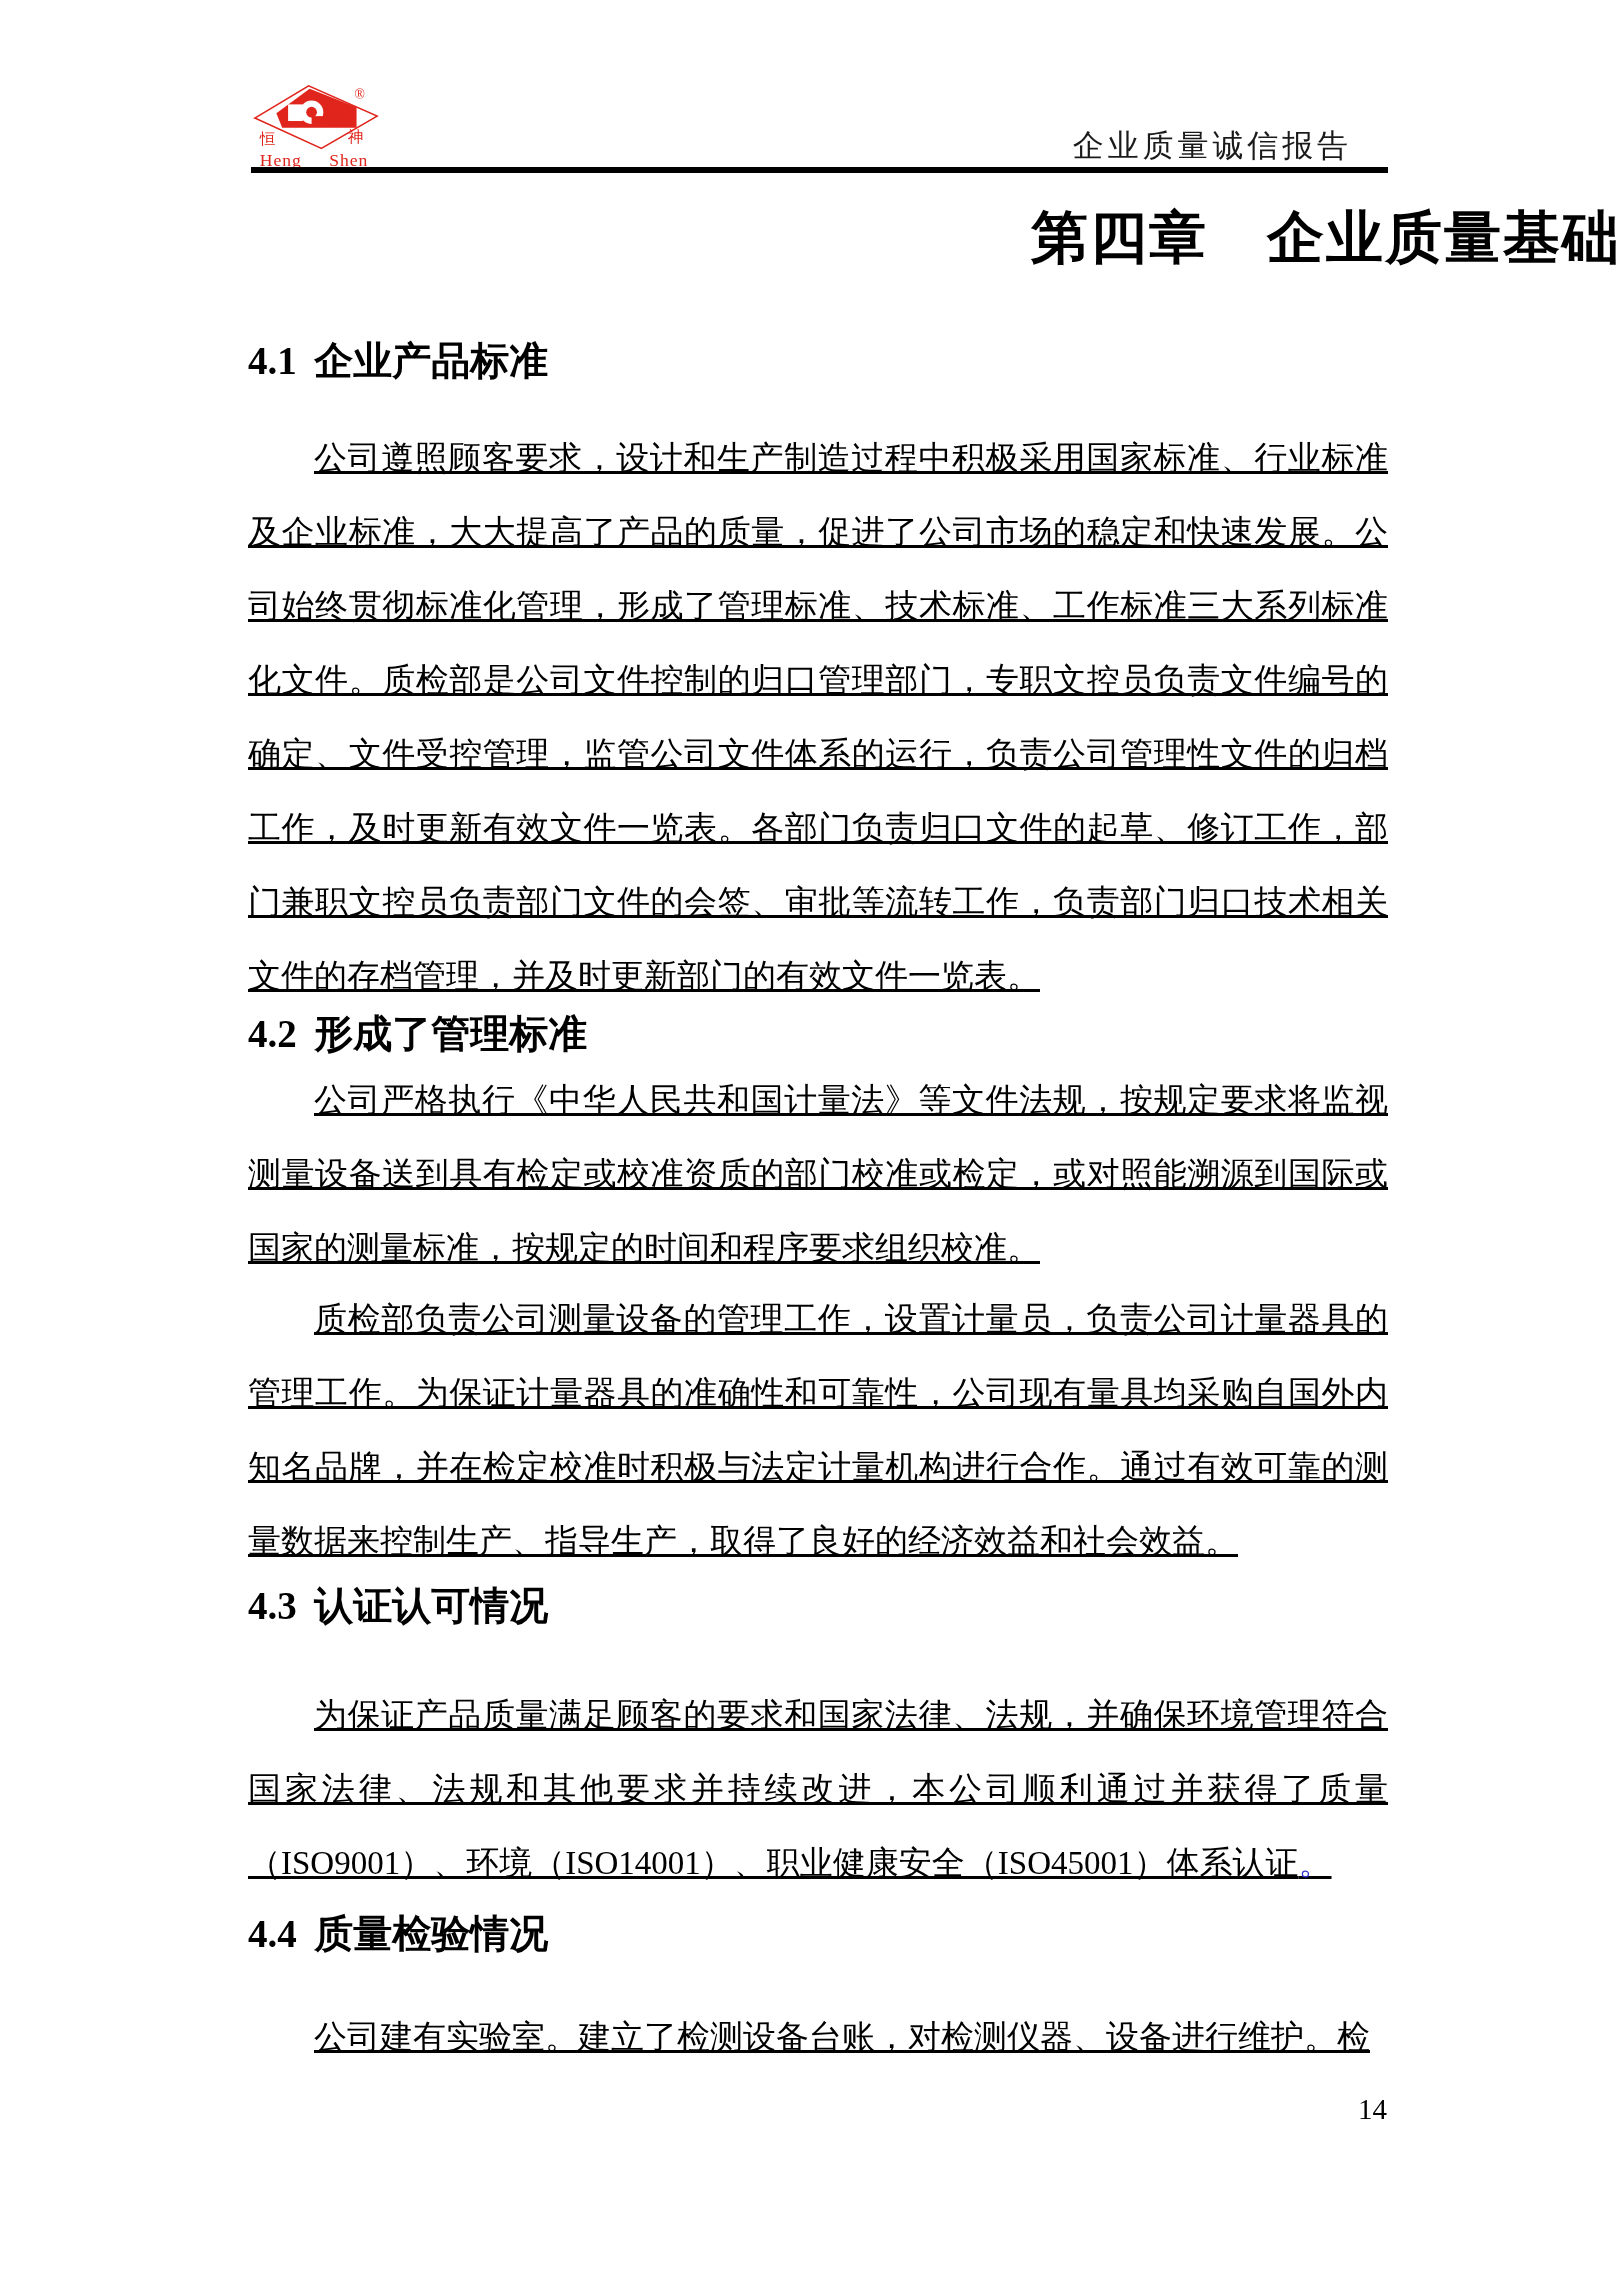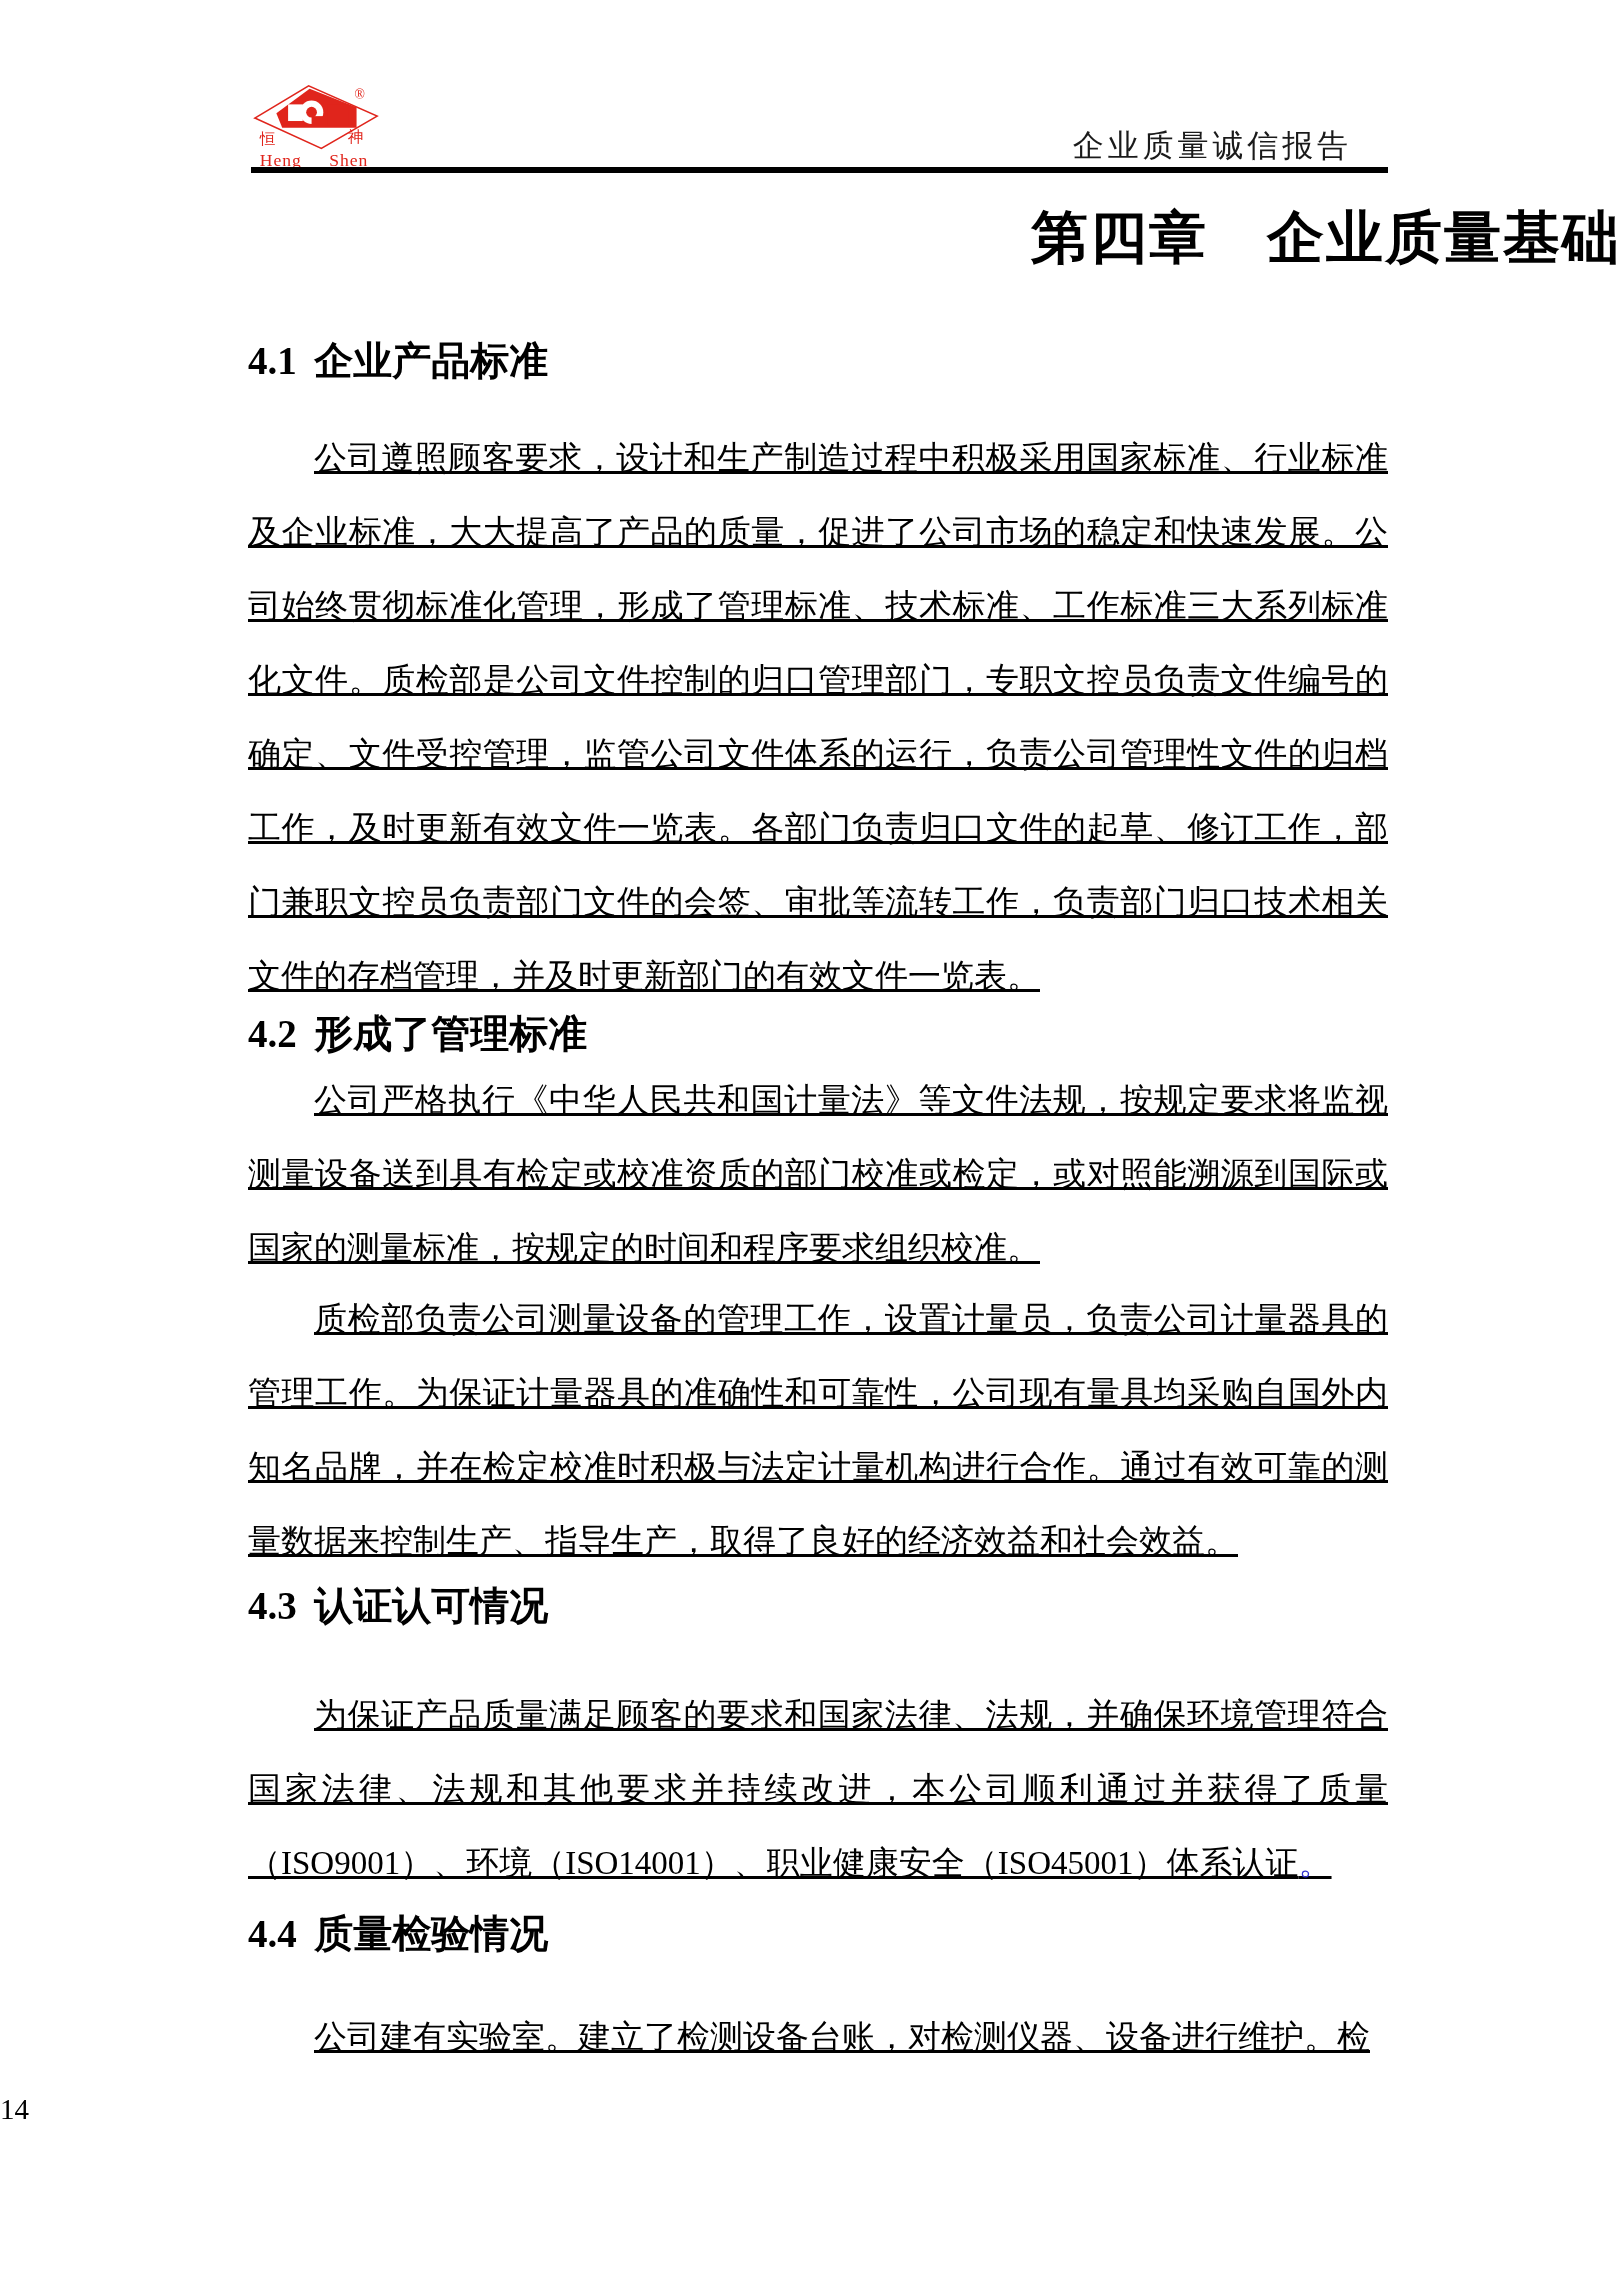--- a/index.html
+++ b/index.html
@@ -39,21 +39,21 @@
     position:absolute;left:248px;width:1140px;margin:0;
     font-size:33px;line-height:74px;
     text-align:justify;text-justify:inter-character;
     text-indent:66px;
     text-decoration:underline;
   }
   .blue{color:#3333cc;}
   
   .page-num{
     position:absolute;left:0;top:2092px;width:1387px;
-    text-align:left;font-size:29px;line-height:35px;
+    text-align:right;font-size:29px;line-height:35px;
   }
   .logo-cjk{font-size:16px;fill:#e0251c;font-family:"Liberation Serif","DejaVu Serif",serif;}
   .logo-latin{font-size:18px;fill:#e0251c;font-family:"Liberation Serif","DejaVu Serif",serif;letter-spacing:1px;}
   .logo-reg{font-size:14px;fill:#e0251c;font-family:"Liberation Serif","DejaVu Serif",serif;}
 </style>
 </head>
 <body>
 
 <div class="page">
 

